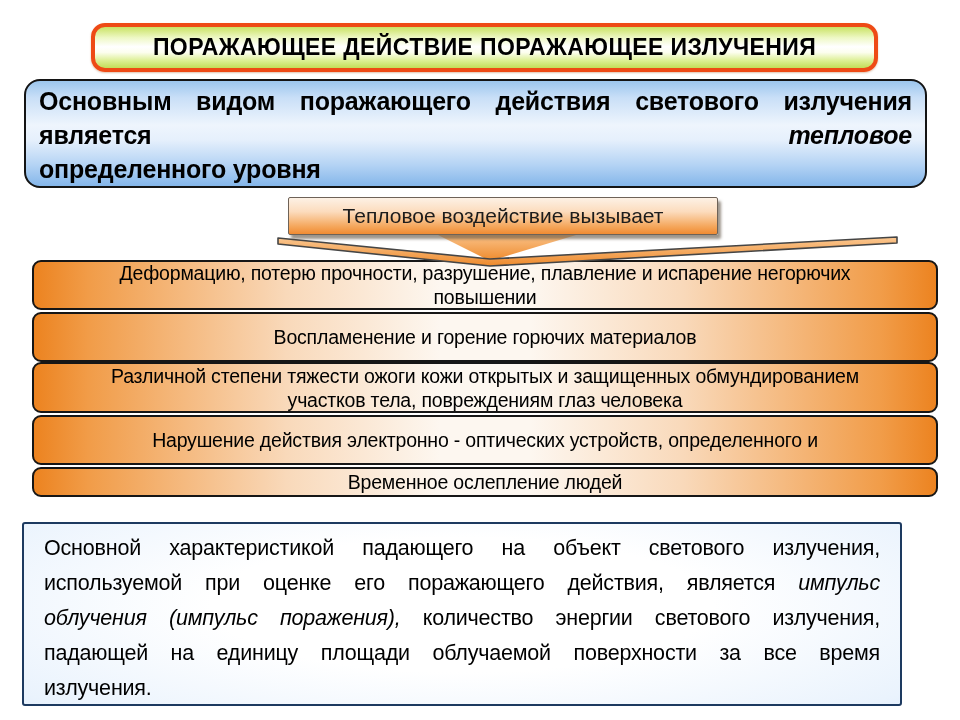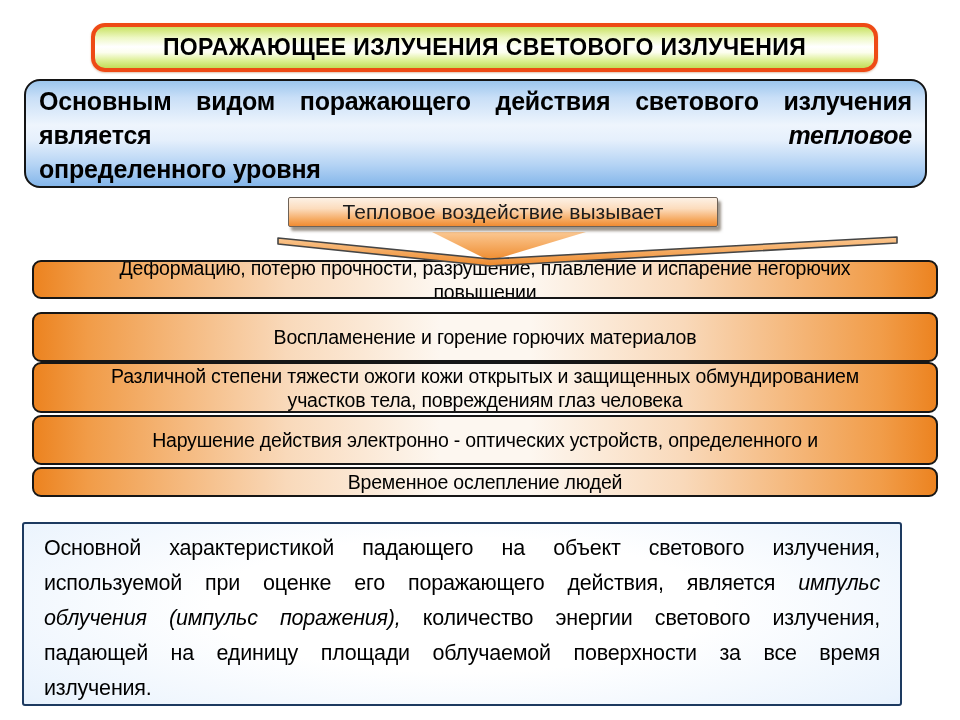--- a/index.html
+++ b/index.html
@@ -21,60 +21,60 @@
   
   .intro-box{
     left:24px;top:79px;width:903px;height:109px;
     border:2px solid #141414;border-radius:16px;
     background:linear-gradient(180deg,#9cc6ee 0%,#c9dff7 16%,#eef5fd 42%,#e6f0fc 56%,#b4d3f4 80%,#84b6ea 100%);
     padding:3px 13px;overflow:hidden;
   }
   .intro-box .tline{font-weight:bold;font-size:25px;line-height:34px;letter-spacing:-.2px;}
   
   .cause-box{
-    left:288px;top:197px;width:430px;height:30px;z-index:2;
+    left:288px;top:197px;width:430px;height:38px;z-index:2;
     border:1px solid #6e6257;border-radius:2px;
     background:linear-gradient(180deg,#fdf1e5 0%,#fcdcbd 38%,#f5a85e 78%,#f08b32 100%);
     box-shadow:3px 4px 3px rgba(90,78,64,.6);
     display:flex;align-items:center;justify-content:center;
   }
   .cause-text{font-size:21px;color:#1c1c1c;white-space:nowrap;}
   
   .arrow-svg{left:0;top:226px;z-index:1;}
   
   .effect-box{
     left:32px;width:906px;
     border:2px solid #161616;border-radius:9px;
     background:linear-gradient(90deg,#ec8320 0%,#f19c48 6%,#f9d9ba 28%,#fdf7f0 45%,#fdf7f0 55%,#f9d9ba 72%,#f19c48 94%,#ec8320 100%);
     display:flex;flex-direction:column;align-items:center;justify-content:center;
     overflow:hidden;
   }
   .effect-box .tline{font-size:19.5px;line-height:24px;text-align:center;letter-spacing:-.2px;}
-  .e1{top:260px;height:39px;} .e2{top:312px;height:50px;} .e3{top:362px;height:51px;}
+  .e1{top:260px;height:50px;} .e2{top:312px;height:50px;} .e3{top:362px;height:51px;}
   .e4{top:415px;height:50px;} .e5{top:467px;height:30px;}
   
   .summary-box{
     left:22px;top:522px;width:880px;height:184px;
     border:2px solid #1d3a60;border-radius:3px;
     background:radial-gradient(130% 170% at 50% 45%,#ffffff 22%,#eaf3fd 48%,#c5ddf8 72%,#93c0ef 100%);
     padding:7px 20px 12px 20px;overflow:hidden;
   }
   .summary-box .tline{font-size:21.5px;line-height:35px;letter-spacing:-.2px;}
   
   .just .tline{text-align:justify;text-align-last:justify;}
   .just .tline:last-child{text-align-last:left;}
   .it{font-style:italic;}
 </style>
 </head>
 <body>
 
 <div class="slide">
 
   <div class="abs title-box">
-    <span class="title-text">ПОРАЖАЮЩЕЕ ИЗЛУЧЕНИЯ СВЕТОВОГО ИЗЛУЧЕНИЯ</span>
+    <span class="title-text">ПОРАЖАЮЩЕЕ ДЕЙСТВИЕ ПОРАЖАЮЩЕЕ ИЗЛУЧЕНИЯ</span>
   </div>
 
   <div class="abs intro-box just">
       <div class="tline"><span>Основным видом поражающего действия светового излучения является </span><span class="it">тепловое</span></div>
       <div class="tline"><span>определенного уровня</span></div>
     </div>
 
   <div class="abs cause-box">
     <span class="cause-text">Тепловое воздействие вызывает</span>
   </div>

